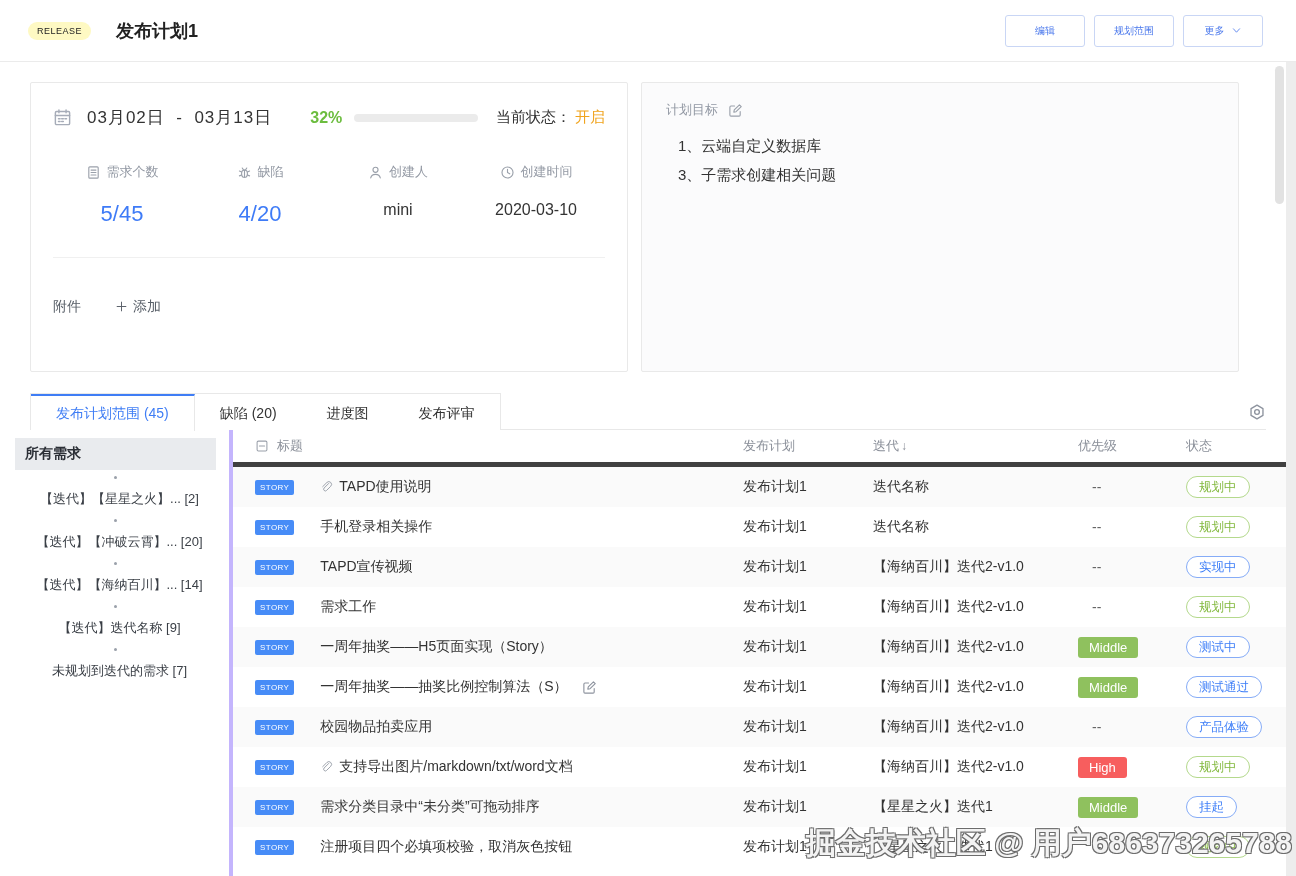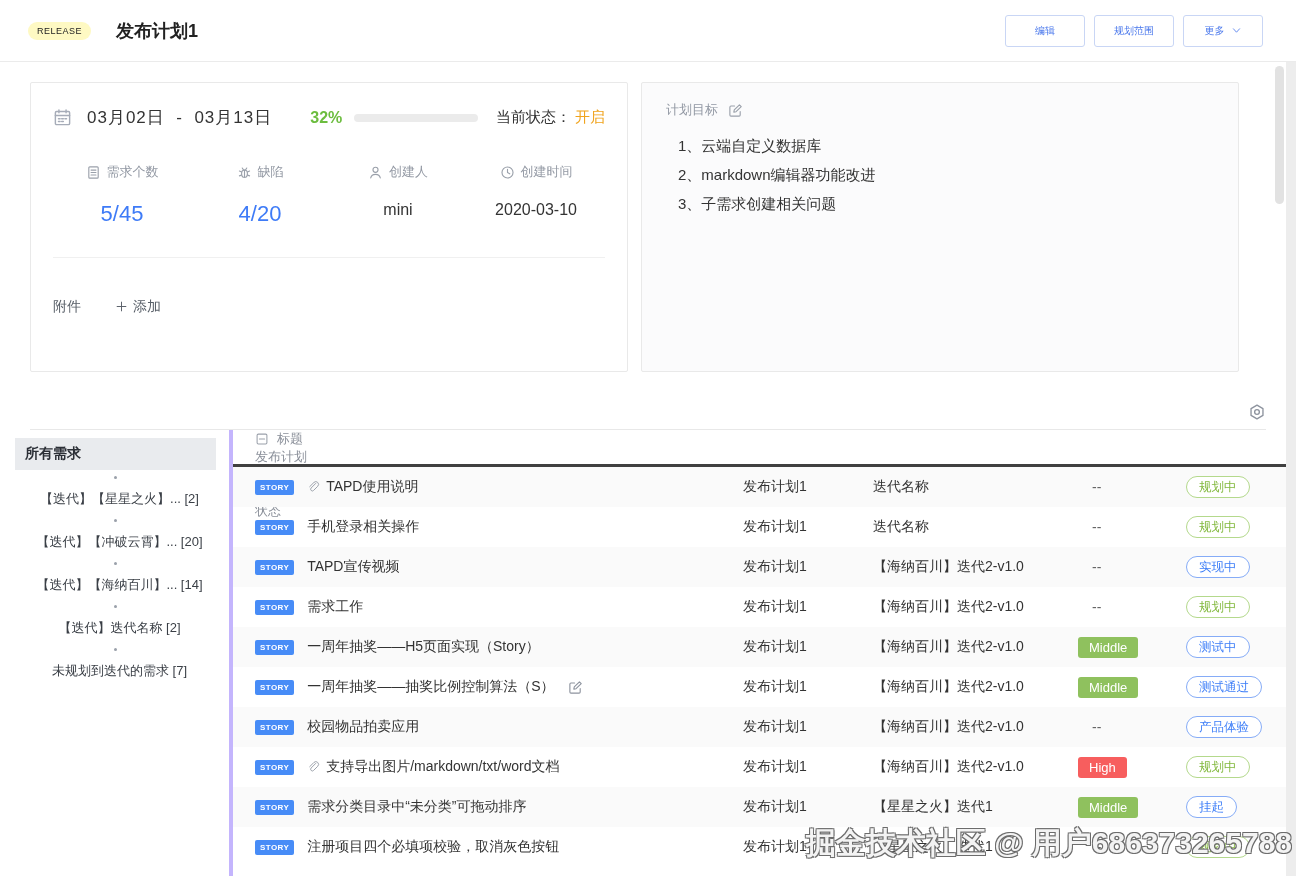--- a/index.html
+++ b/index.html
@@ -72,35 +72,35 @@
   
   .lower { display:flex; height:447px; }
   .sidebar { width:233px; padding:8px 13px 0 15px; border-right:4px solid #c4b5fd; }
   .side-head { background:#e9ebee; font-weight:bold; font-size:14px; color:#2b2f36; padding:7px 10px; }
   .side-list { margin-top:6px; }
   .side-item { display:flex; align-items:center; font-size:13px; color:#3a3f46; line-height:40px; padding-left:8px; cursor:pointer; white-space:nowrap;flex-direction:column; }
   .side-item .dot { width:3px; height:3px; border-radius:50%; background:#9aa0aa; margin-right:9px; flex:none; }
 
   
   .table { flex:1; display:flex; flex-direction:column; overflow:hidden; }
-  .thead { display:flex; height:37px; padding-left:22px; color:#8a8f99; font-size:13px; border-bottom:3px solid #404040;flex-direction:column; }
+  .thead { display:flex; align-items:center; height:37px; padding-left:22px; color:#8a8f99; font-size:13px; border-bottom:5px solid #404040; }
   .thead .icon { width:14px; height:14px; margin-right:8px; cursor:pointer; }
   .cell { flex:none; }
   .c-title { flex:1; display:flex; align-items:center; min-width:0; }
   .c-plan { width:130px; }
   .c-iter { width:205px; }
   .c-pri { width:108px; }
   .c-status { width:110px; }
   .sort-ind { font-size:12px; color:#8a8f99; margin-left:2px; }
 
   .trow { display:flex; align-items:center; height:40px; padding-left:22px; font-size:14px; color:#333; cursor:pointer; }
   .trow.alt { background:#fafafa; }
   .story-badge {
-    background:#478cf7; color:#fff; font-size:8px; font-weight:bold; letter-spacing:.4px;
-    border-radius:2px; padding:3px 5px; margin-right:13px; flex:none;
+    background:#478cf7; color:#fff; font-size:8px; font-weight:normal; letter-spacing:.4px;
+    border-radius:2px; padding:3px 5px; margin-right:26px; flex:none;
   }
   .t-text { white-space:nowrap; overflow:hidden; text-overflow:ellipsis; }
   .row-clip { width:13px; height:13px; margin-right:6px; color:#9aa0aa; flex:none; }
   .row-edit { width:15px; height:15px; margin-left:14px; color:#8d939e; flex:none; cursor:pointer; }
   .pri-none { color:#666; padding-left:14px; }
   .pri-badge { display:inline-block; color:#fff; font-size:13px; border-radius:3px; padding:3px 11px; }
   .pri-middle { background:#8fc15e;text-align:right; }
   .pri-high { background:#f75e5e; }
   .pill { display:inline-block; font-size:12.5px; line-height:20px; padding:0 12px; border-radius:12px; border:1px solid; background:#fff; }
   .pill-green { color:#83b93e; border-color:#b4d98c; }
@@ -230,27 +230,32 @@
       <span class="goal-title">计划目标</span>
       <span class="icon">
           <svg viewBox="0 0 16 16" fill="none" stroke="currentColor" stroke-width="1.2" stroke-linecap="round" stroke-linejoin="round">
             <path d="M13 9.2 V12.8 a1.2 1.2 0 0 1 -1.2 1.2 H3.2 A1.2 1.2 0 0 1 2 12.8 V4.4 a1.2 1.2 0 0 1 1.2 -1.2 H7"></path>
             <path d="M12.2 1.9 L14.1 3.8 L8.6 9.3 L6.2 9.8 L6.7 7.4 Z"></path>
           </svg>
         </span>
     </div>
     <ul class="goal-list" id="goal-list">
         <li>1、云端自定义数据库</li>
-        <li>2、markdown编辑器功能改进</li>
         <li>3、子需求创建相关问题</li>
       </ul>
   </div>
 </div>
 
 <div class="tabbar">
+  <div class="tabgroup" id="tab-group">
+      <div class="tab active">发布计划范围 (45)</div>
+      <div class="tab">缺陷 (20)</div>
+      <div class="tab">进度图</div>
+      <div class="tab">发布评审</div>
+    </div>
   <span class="icon tab-gear">
       <svg viewBox="0 0 16 16" fill="none" stroke="currentColor" stroke-width="1.2" stroke-linecap="round" stroke-linejoin="round">
         <path d="M8 1.9 L13.3 5 V11 L8 14.1 L2.7 11 V5 Z"></path>
         <circle cx="8" cy="8" r="2.1"></circle>
       </svg>
     </span>
 </div>
 
 <div class="lower">
   <div class="sidebar">
@@ -263,21 +268,21 @@
         <div class="side-item">
           <span class="dot"></span>
           <span>【迭代】【冲破云霄】... [20]</span>
         </div>
         <div class="side-item">
           <span class="dot"></span>
           <span>【迭代】【海纳百川】... [14]</span>
         </div>
         <div class="side-item">
           <span class="dot"></span>
-          <span>【迭代】迭代名称 [2]</span>
+          <span>【迭代】迭代名称 [9]</span>
         </div>
         <div class="side-item">
           <span class="dot"></span>
           <span>未规划到迭代的需求 [7]</span>
         </div>
       </div>
   </div>
 
   <div class="table">
     <div class="thead">

